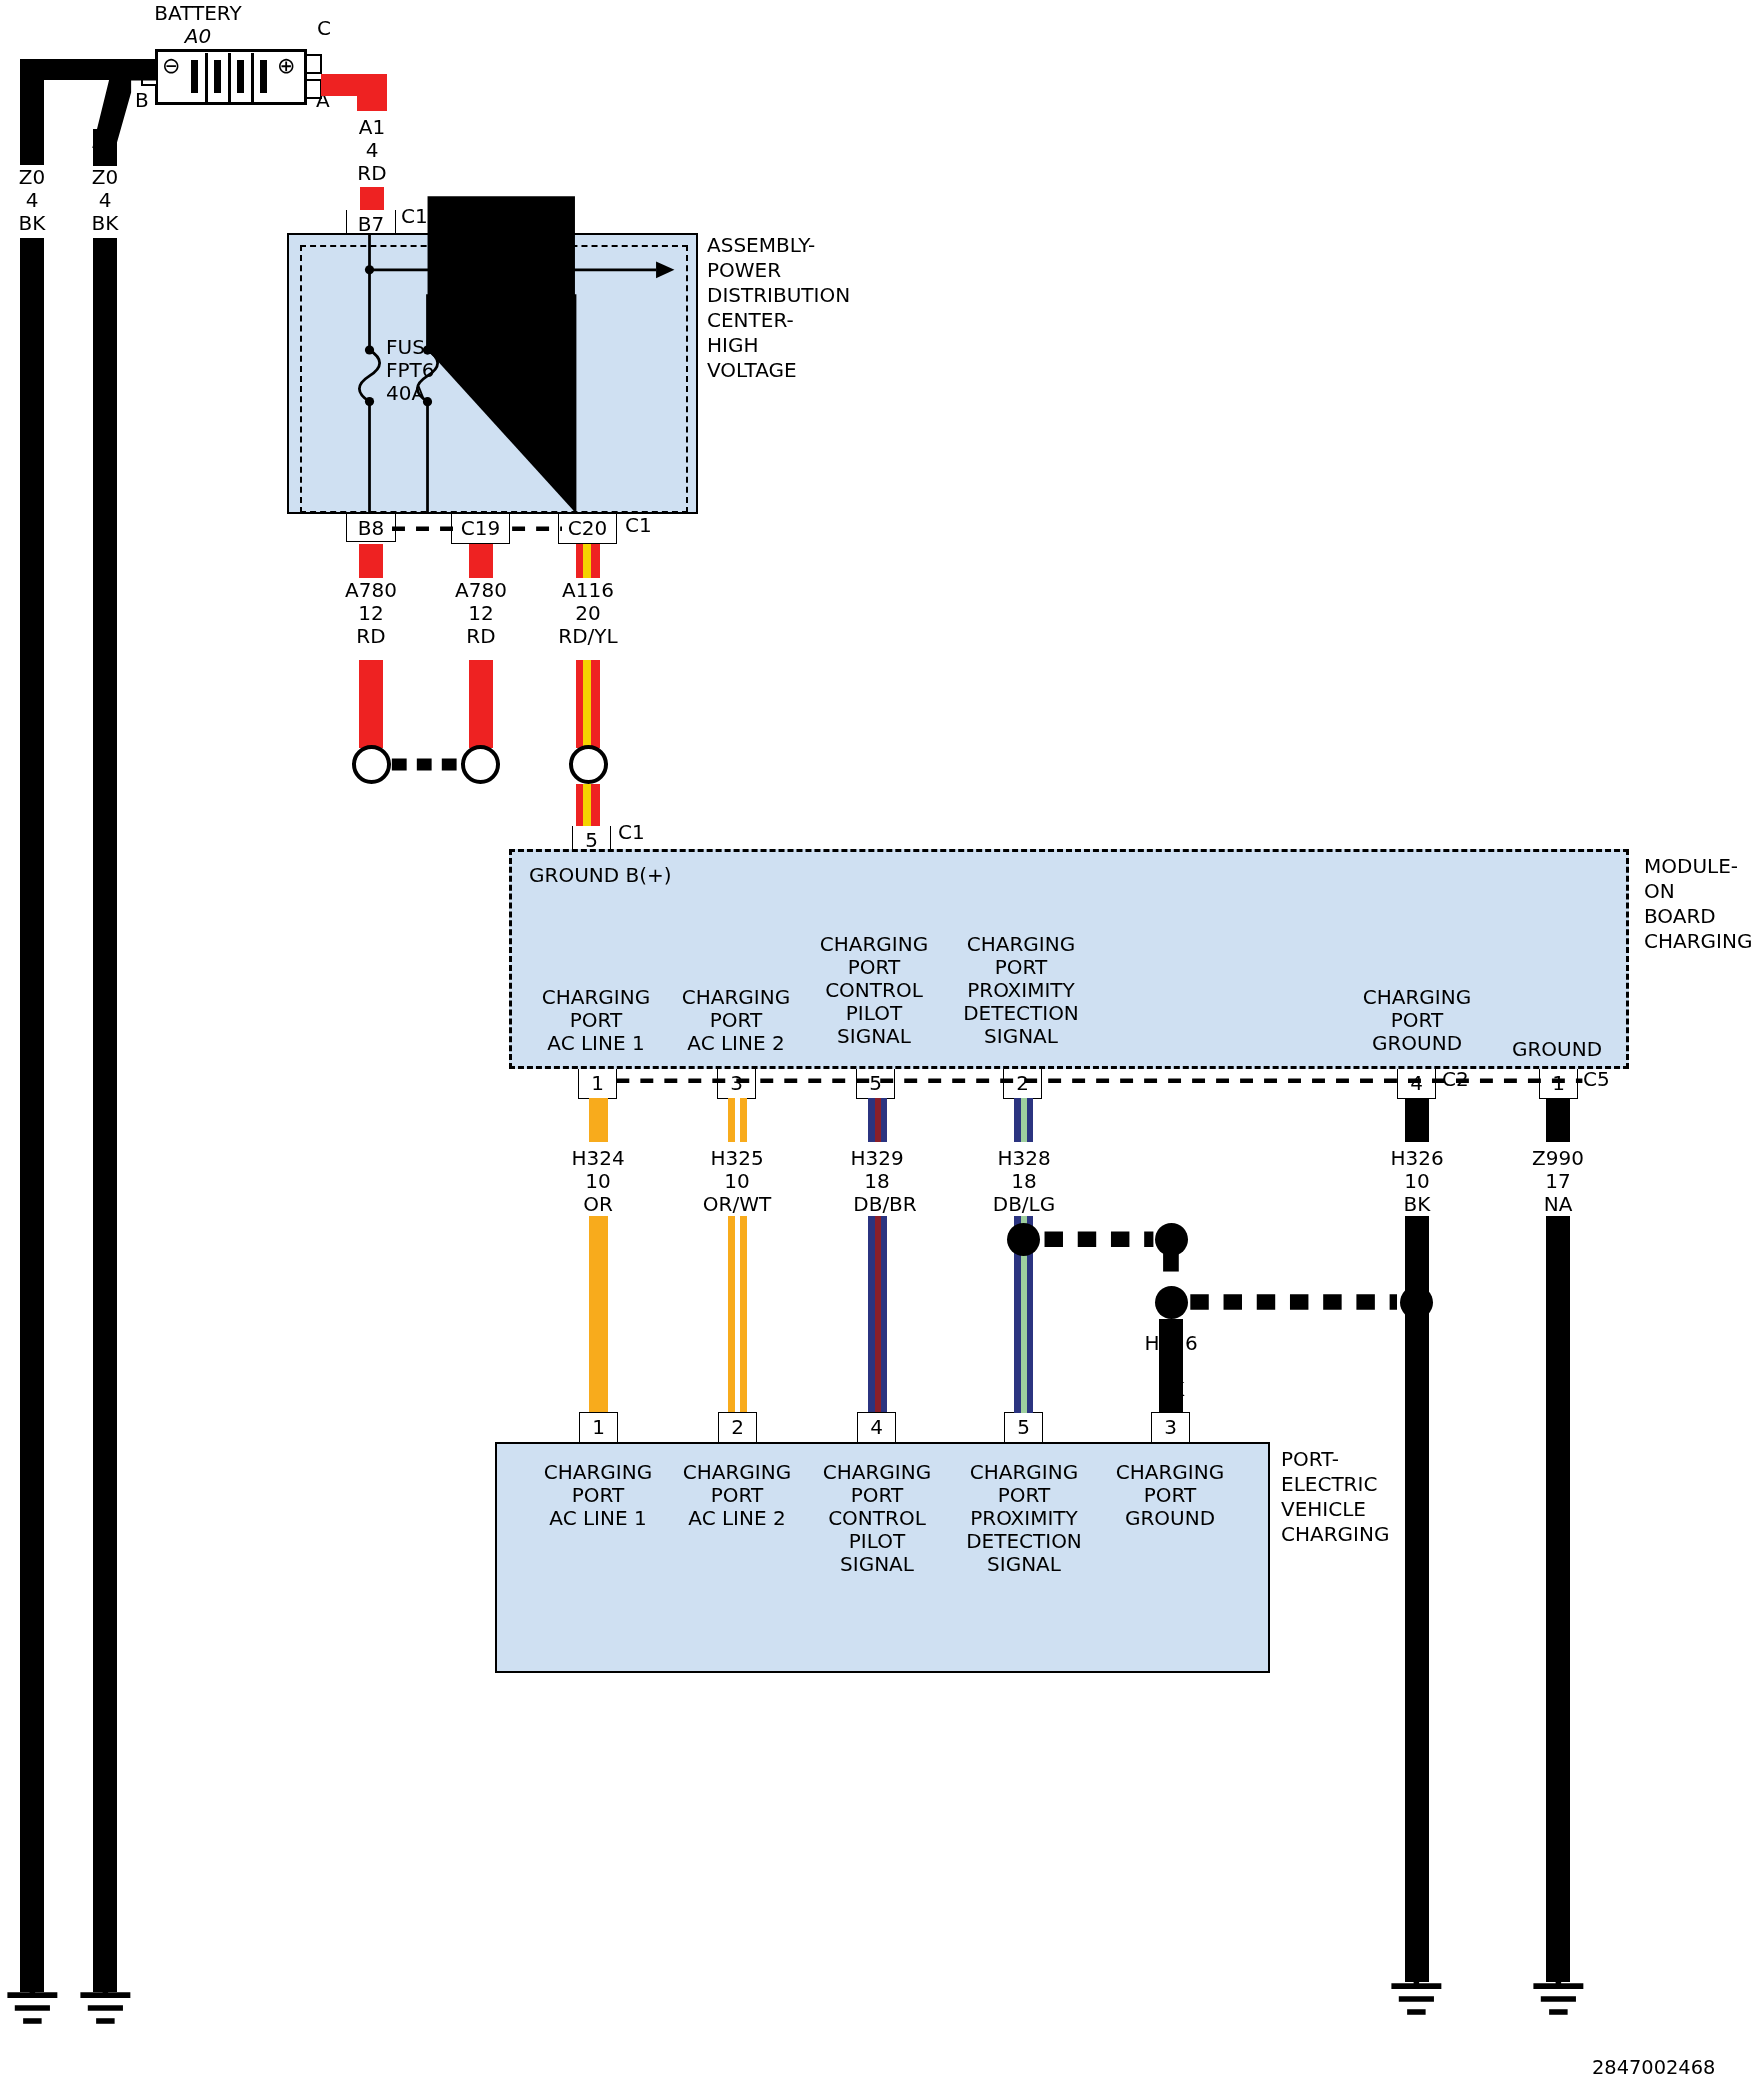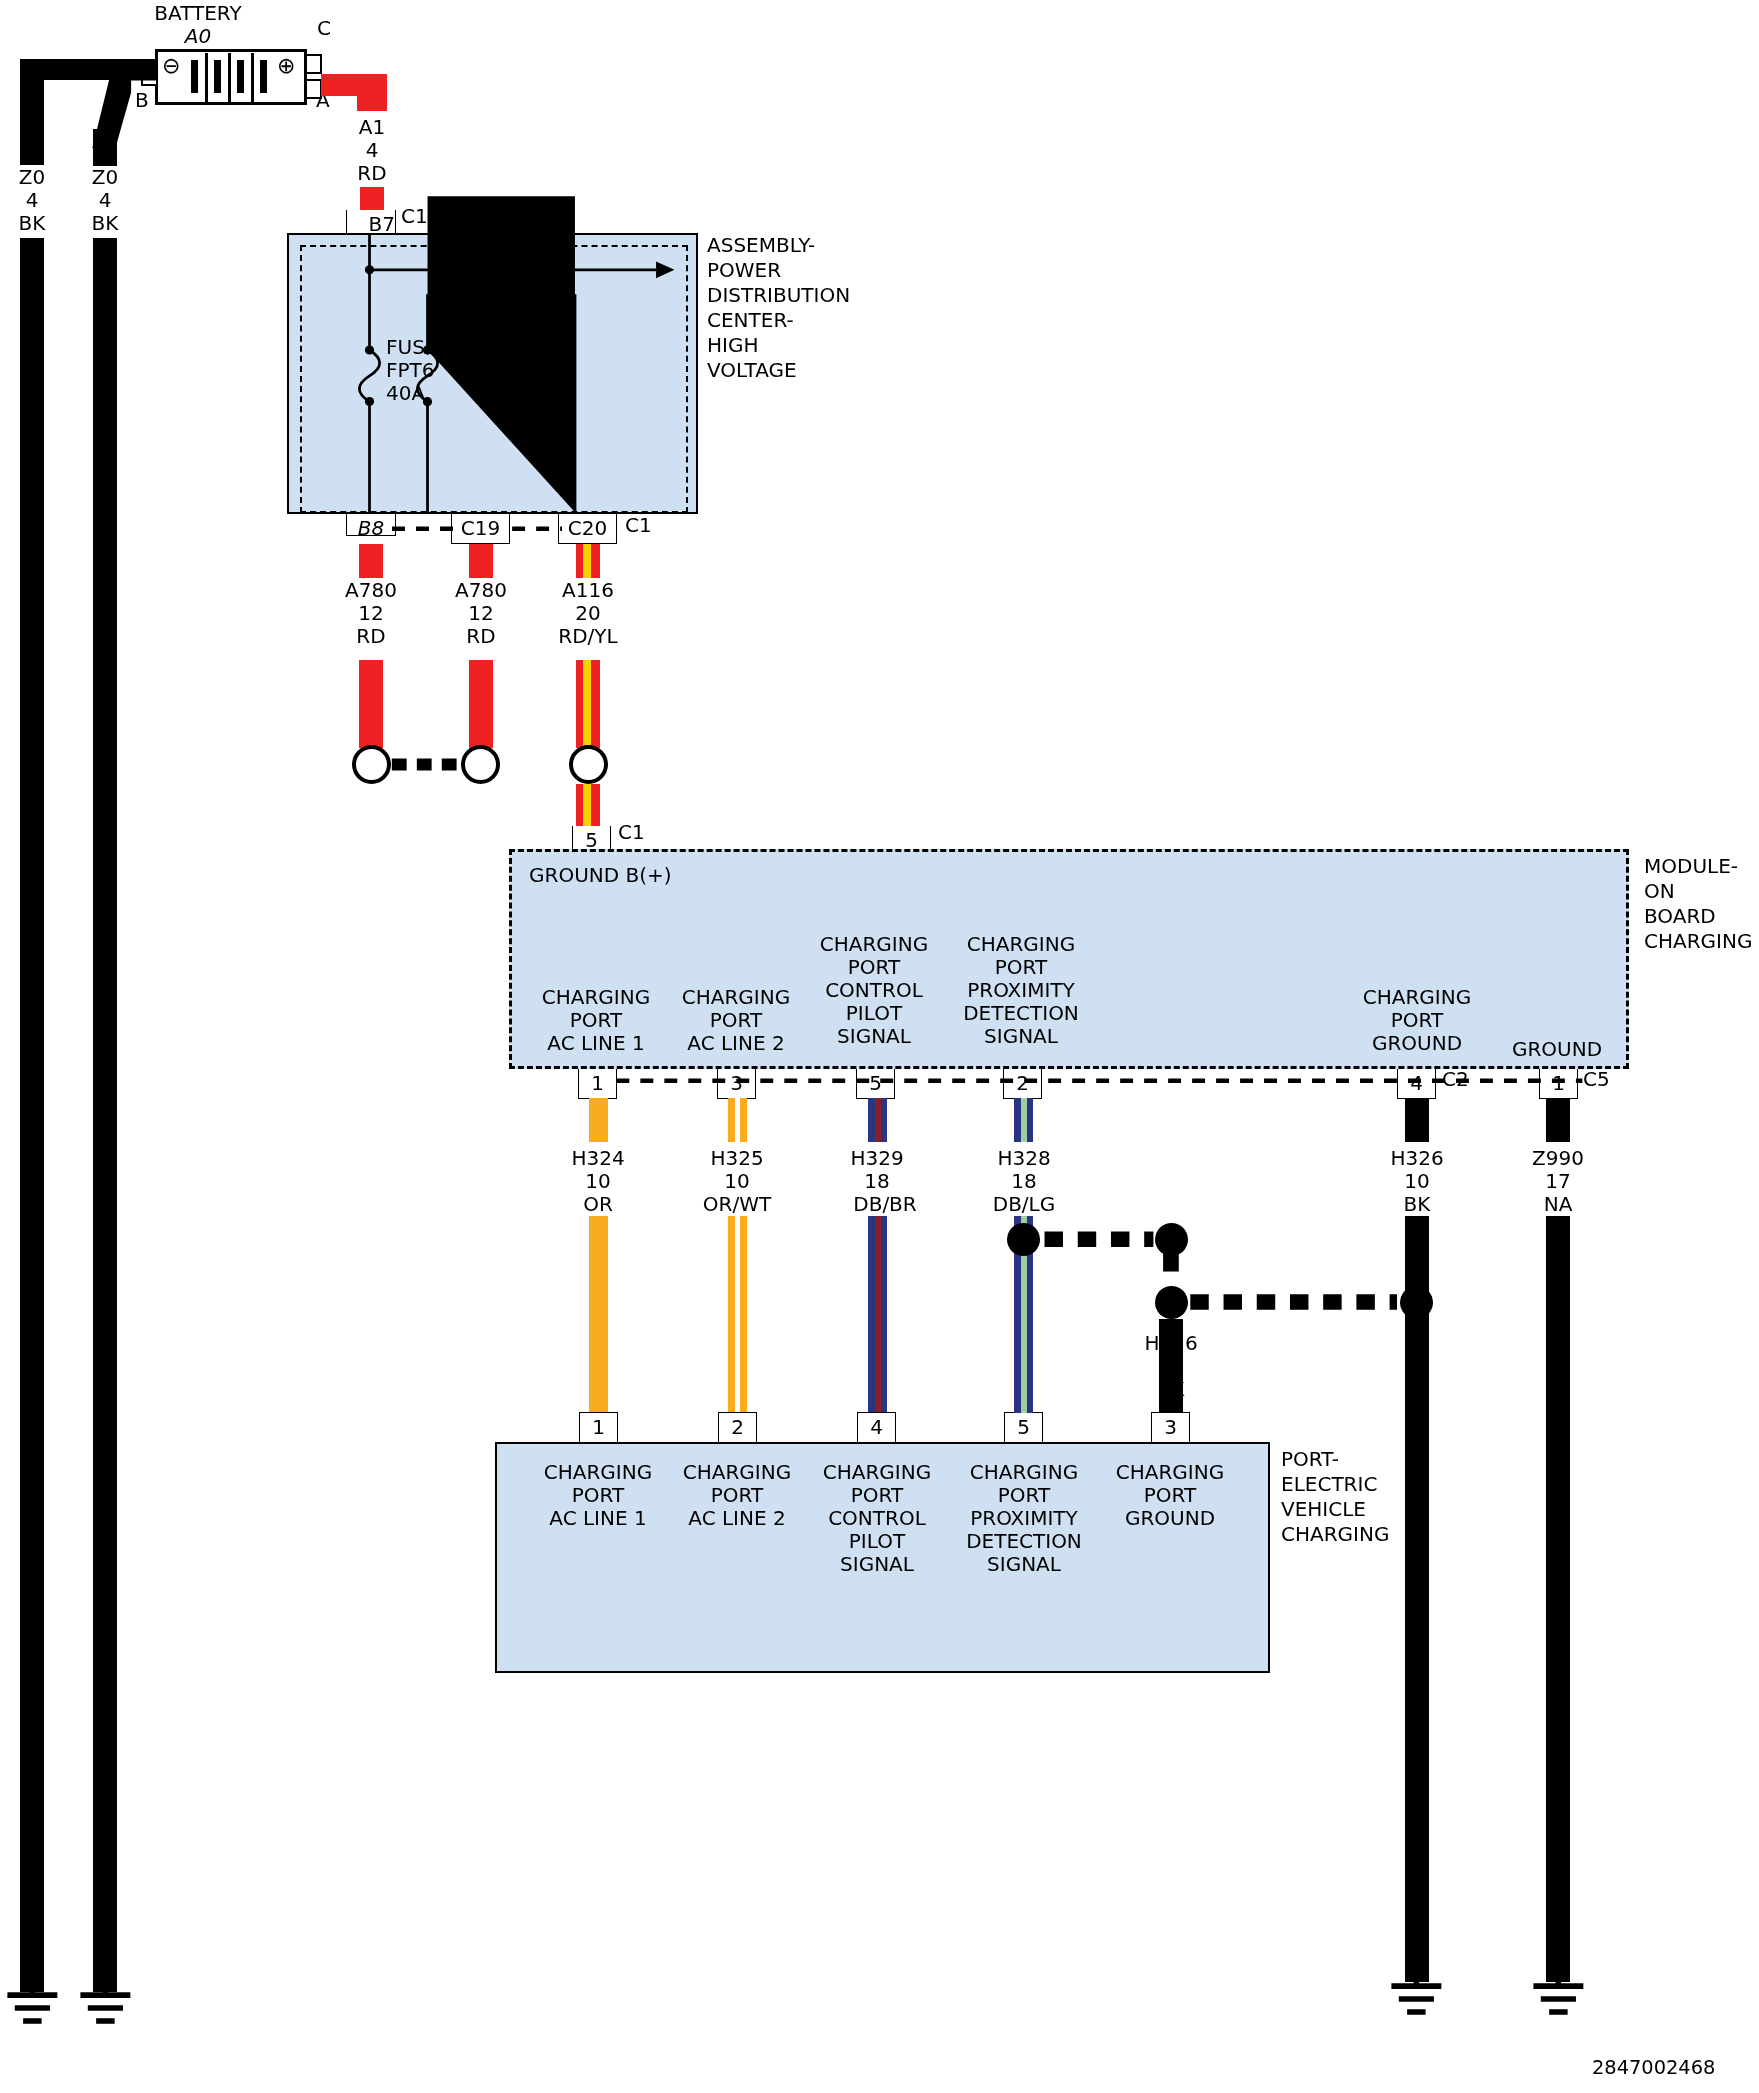--- a/index.html
+++ b/index.html
@@ -74,21 +74,21 @@
   <line x1="16" y1="26" x2="54" y2="26" stroke="#000" stroke-width="6"></line>
   <line x1="25" y1="40" x2="45" y2="40" stroke="#000" stroke-width="6"></line>
 </svg>
 <svg style="left:73px;top:1984px;width:111px;height:74px;" viewBox="0 0 120 80" width="111" height="74">
   <line x1="35" y1="0" x2="35" y2="10" stroke="#000" stroke-width="6"></line>
   <line x1="8" y1="12" x2="62" y2="12" stroke="#000" stroke-width="6"></line>
   <line x1="16" y1="26" x2="54" y2="26" stroke="#000" stroke-width="6"></line>
   <line x1="25" y1="40" x2="45" y2="40" stroke="#000" stroke-width="6"></line>
 </svg>
 
-<div class="pin" style="left:346px;top:210px;width:50px;height:29.5px;text-align:right;">B7</div>
+<div class="pin" style="left:346px;top:210px;width:50px;height:29.5px;">B7</div>
 <div class="lbl" style="left:401px;top:205px;">C1</div>
 
 <div class="box-blue" style="left:287px;top:233px;width:411px;height:281px;"></div>
 <div class="inner-dash" style="left:300px;top:245px;width:388px;height:268px;"></div>
 
 <svg style="left:287px;top:233px;width:411px;height:281px;" viewBox="0 0 445 305" width="411" height="281">
   <line x1="89" y1="0" x2="89" y2="40" stroke="#000" stroke-width="3"></line>
   <line x1="89" y1="40" x2="400" y2="40" stroke="#000" stroke-width="3"></line>
   <polygon points="400,31 420,40 400,49" fill="#000"></polygon>
   <circle cx="89" cy="40" r="5" fill="#000"></circle>
@@ -130,21 +130,21 @@
 <div class="lbl" style="left:495px;top:359px;">FPT13</div>
 <div class="lbl" style="left:495px;top:382px;">10A</div>
 
 <div class="lbl" style="left:707px;top:233px;line-height:25px;">ASSEMBLY-
 POWER
 DISTRIBUTION
 CENTER-
 HIGH
 VOLTAGE</div>
 
-<div class="pin" style="left:346px;top:514px;width:50px;height:22px;font-style:italic;">B8</div>
+<div class="pin" style="left:346px;top:514px;width:50px;height:28px;">B8</div>
 <div class="pin" style="left:451px;top:514px;width:59px;height:29.5px;">C19</div>
 <div class="pin" style="left:558px;top:514px;width:59px;height:29.5px;">C20</div>
 <div class="lbl" style="left:625px;top:514px;">C1</div>
 
 <svg style="left:392px;top:526px;width:231px;height:7.4px;" viewBox="0 0 250 8" width="231" height="7.4">
   <line x1="0" y1="3" x2="68" y2="3" stroke="#000" stroke-width="5" stroke-dasharray="14 12"></line>
   <line x1="130" y1="3" x2="184" y2="3" stroke="#000" stroke-width="5" stroke-dasharray="14 12"></line>
 </svg>
 
 <div class="wire" style="left:359px;top:544px;width:24px;height:34px;background:#ee2222;"></div>

